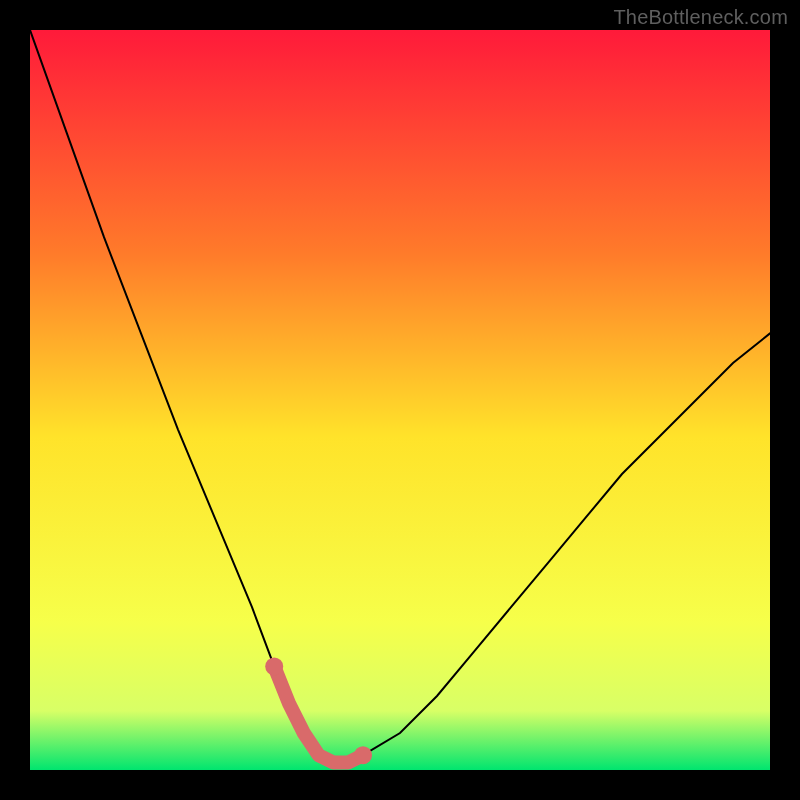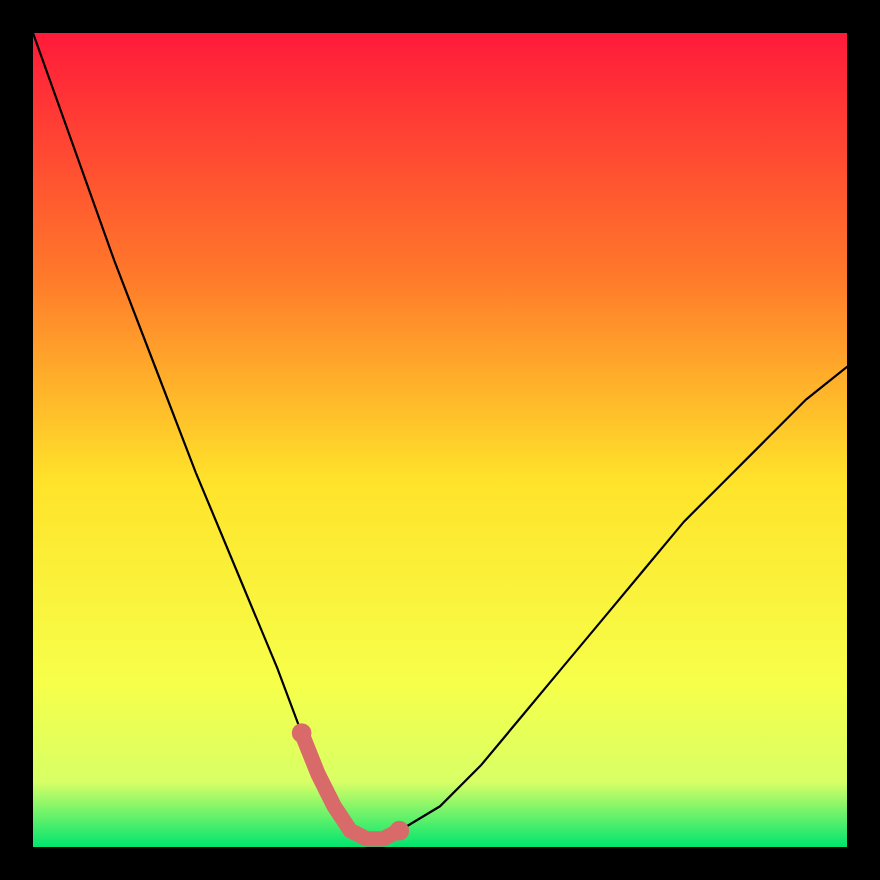--- a/index.html
+++ b/index.html
@@ -36,20 +36,21 @@
     width: 740px;
     height: 740px;
     display: block;
   }
 </style>
 </head>
 <body>
 
 <div class="frame">
 
+  <div class="watermark">TheBottleneck.com</div>
 
   <svg class="plot" viewBox="0 0 740 740" preserveAspectRatio="none">
     <defs>
       <linearGradient id="bg-grad" x1="0" y1="0" x2="0" y2="1">
         <stop id="g0" offset="0%" stop-color="#ff1a3a"></stop>
         <stop id="g1" offset="30%" stop-color="#ff7a2a"></stop>
         <stop id="g2" offset="55%" stop-color="#ffe32a"></stop>
         <stop id="g3" offset="80%" stop-color="#f6ff4a"></stop>
         <stop id="g4" offset="92%" stop-color="#d8ff66"></stop>
         <stop id="g5" offset="100%" stop-color="#00e56f"></stop>

